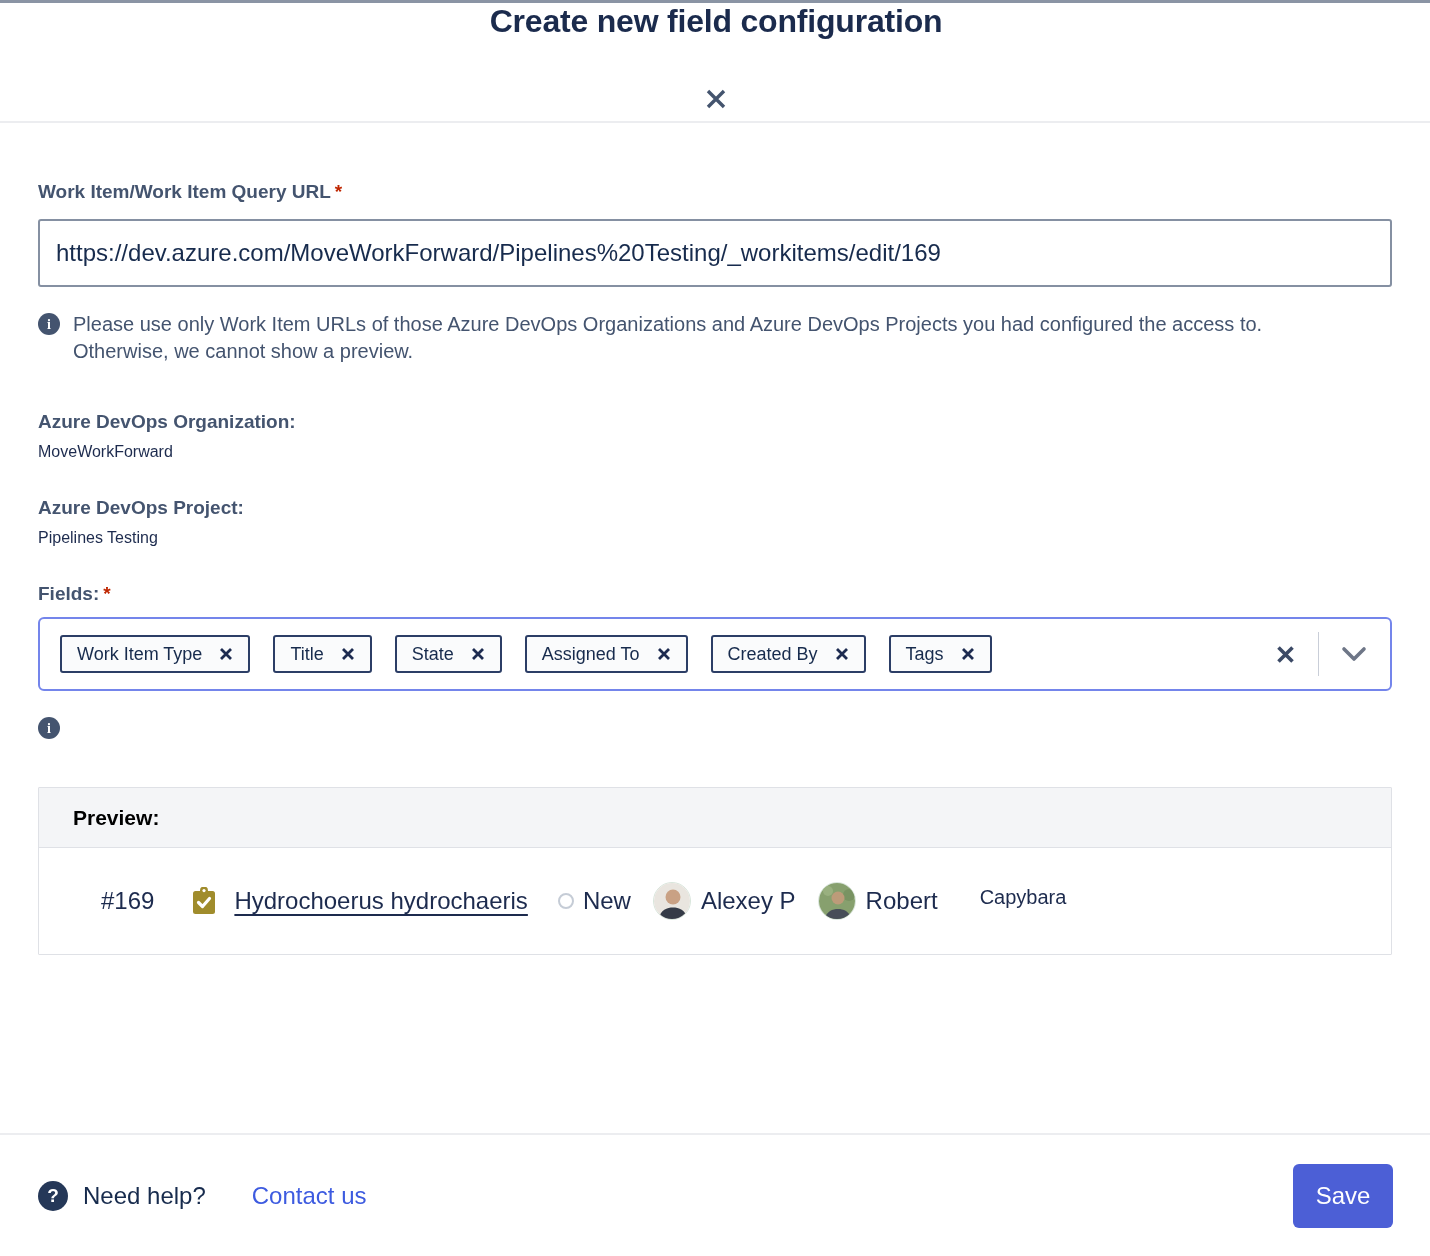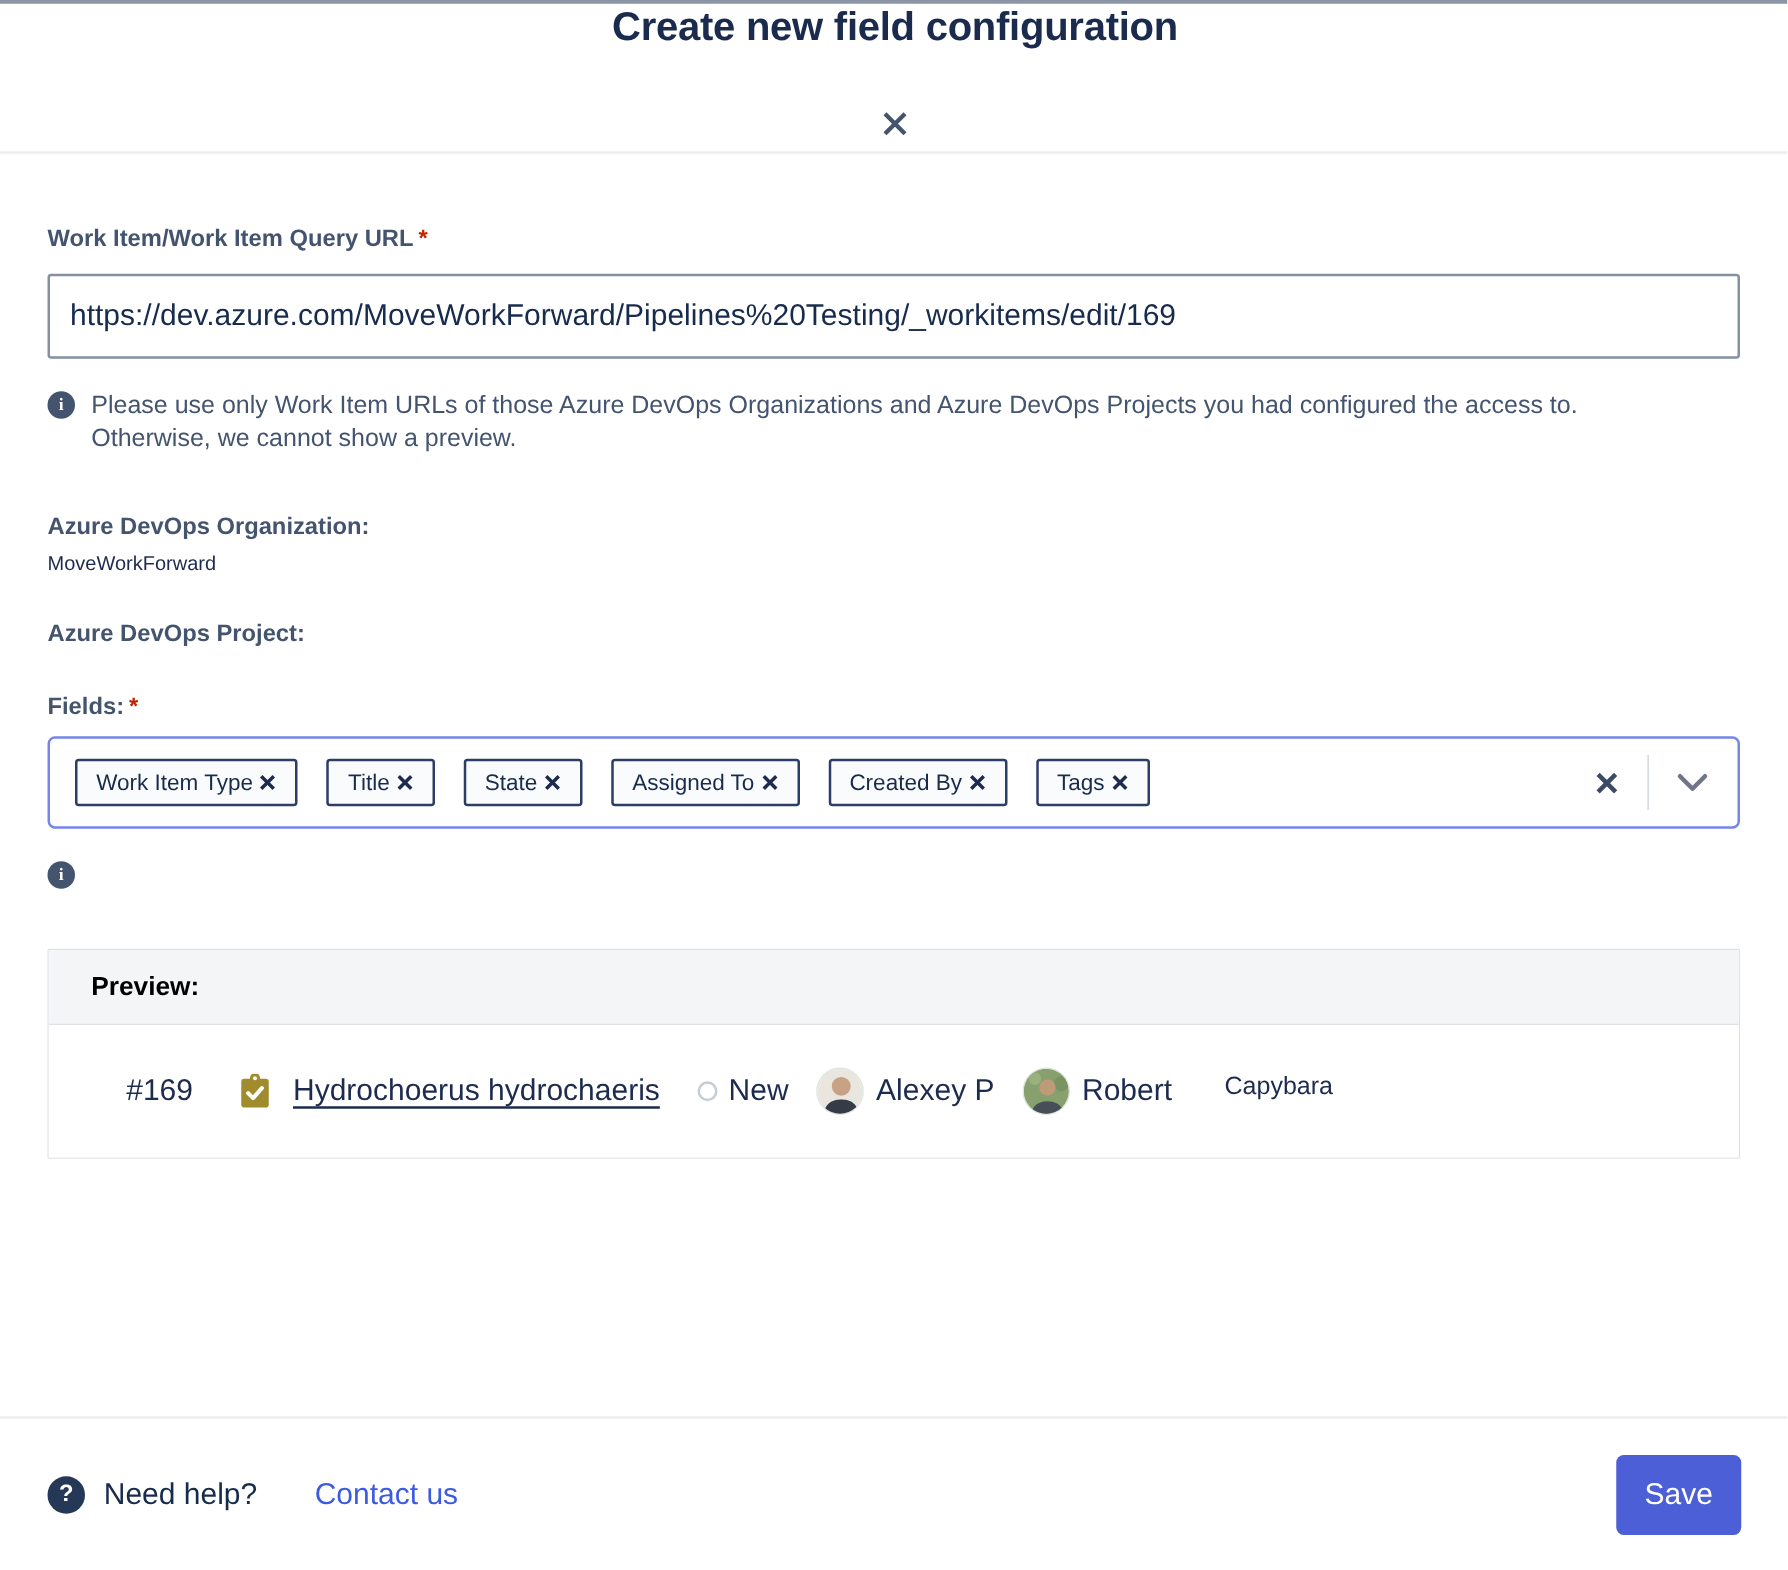--- a/index.html
+++ b/index.html
@@ -13,21 +13,21 @@
   .modal-body { flex:1; padding:0 38px; overflow:hidden; }
   .field-label { margin-top:58px; font-size:19px; font-weight:700; color:#44546F; }
   .req { color:#BF2600; font-weight:700; margin-left:4px; }
   .url-input { margin-top:16px; width:100%; height:68px; border:2px solid #8590A2; border-radius:3px; font-family:"Liberation Sans",sans-serif; font-size:24px; color:#172B4D; padding:0 16px; outline:none; background:#fff; }
   .info-note { margin-top:24px; display:flex; align-items:flex-start; gap:13px; font-size:20px; line-height:27px; color:#44546F; max-width:1300px; }
   .info-icon { flex:0 0 auto; width:22px; height:22px; border-radius:50%; background:#44546F; color:#fff; font-size:14px; font-weight:700; display:flex; align-items:center; justify-content:center; margin-top:2px; font-family:"Liberation Serif",serif; }
   .section-label { margin-top:46px; font-size:19px; font-weight:700; color:#44546F; }
   .section-value { margin-top:10px; font-size:16px; color:#1D2B4E; }
   .multiselect { margin-top:12px; height:74px; border:2px solid #7485EB; border-radius:6px; display:flex; align-items:center; padding:0 20px; background:#fff; }
   .chips { display:flex; align-items:center; gap:23px; }
-  .chip { height:38px; border:2px solid #2C3E66; border-radius:3px; background:#FAFBFC; display:inline-flex; align-items:center; padding:0 15px; gap:5px; font-size:18px; color:#172B4D; white-space:nowrap; cursor:default; }
+  .chip { height:38px; border:2px solid #2C3E66; border-radius:3px; background:#FAFBFC; display:inline-flex; align-items:center; padding:0 15px; gap:17px; font-size:18px; color:#172B4D; white-space:nowrap; cursor:default; }
   .chip-x { display:flex; cursor:pointer; }
   .ms-controls { margin-left:auto; display:flex; align-items:center; gap:19px; }
   .ms-divider { width:1px; height:44px; background:#C9CED8; }
   .ms-clear, .ms-chevron { background:none; border:none; cursor:pointer; display:flex; padding:2px; }
   .fields-note { margin-top:24px; }
   .preview-panel { margin-top:48px; border:1px solid #DFE1E6; border-radius:1px; }
   .preview-header { height:60px; background:#F4F5F7; border-bottom:1px solid #DFE1E6; display:flex; align-items:center; padding:0 34px; font-size:21px; font-weight:700; color:#000000; }
   .preview-row { height:106px; background:#fff; display:flex; align-items:center; padding-left:62px; }
   .wi-id { font-size:24px; color:#1D2B4E; margin-right:38px; }
   .wi-type-icon { margin-right:18px; display:flex; }
@@ -68,20 +68,21 @@
 
     <div class="info-note">
       <span class="info-icon">i</span>
       <span>Please use only Work Item URLs of those Azure DevOps Organizations and Azure DevOps Projects you had configured the access to. Otherwise, we cannot show a preview.</span>
     </div>
 
     <div class="section-label">Azure DevOps Organization:</div>
     <div class="section-value">MoveWorkForward</div>
 
     <div class="section-label" style="margin-top:36px;">Azure DevOps Project:</div>
+    <div class="section-value">Pipelines Testing</div>
 
     <div class="section-label" style="margin-top:36px;">
       <span>Fields:</span><span class="req">*</span>
     </div>
 
     <div class="multiselect">
       <div class="chips">
           <span class="chip">
             <span>Work Item Type</span>
             <span class="chip-x">

